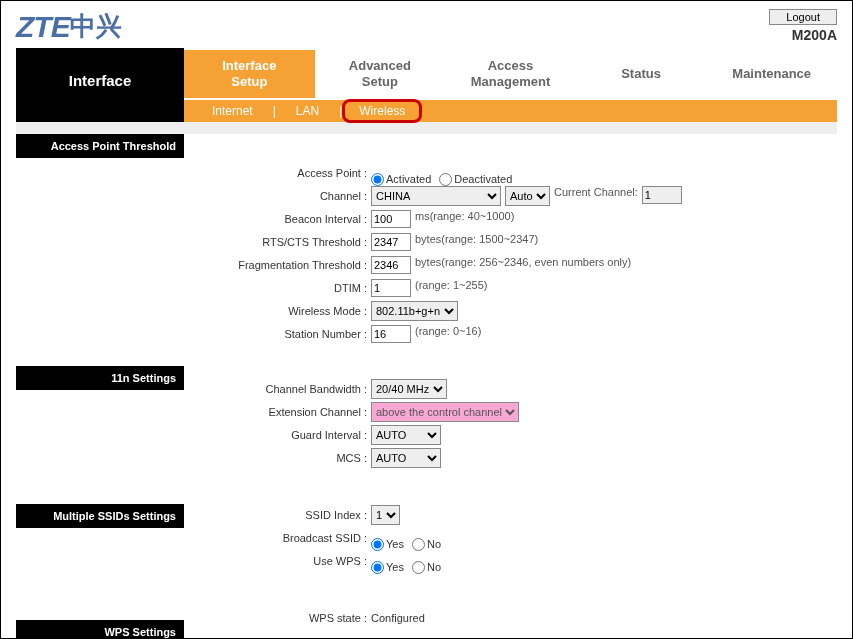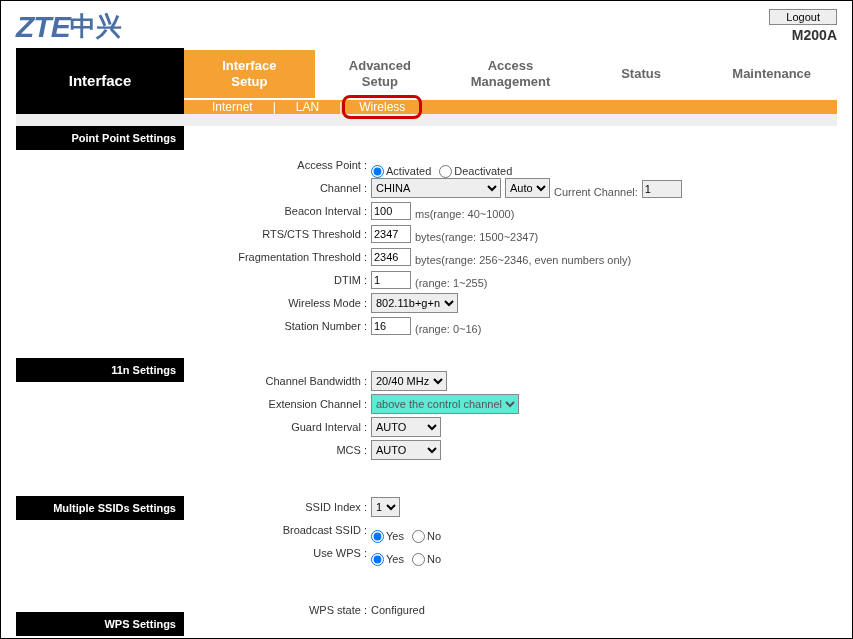--- a/index.html
+++ b/index.html
@@ -11,39 +11,39 @@
 .logo-cn { font-size: 26px; color: #4a6fa5; font-weight: bold; }
 .top-right { text-align: right; }
 .logout-btn { font-size: 11px; padding: 1px 16px; background: #eee; border: 1px solid #888; cursor: pointer; }
 .model { font-weight: bold; font-size: 14px; margin-top: 2px; }
 .nav-strip { display: flex; }
 .left-col-header { width: 168px; background: #000; color: #fff; padding: 24px 12px; font-weight: bold; font-size: 15px; text-align: center; }
 .nav-right { flex: 1; display: flex; flex-direction: column; }
 .nav-row1 { display: flex; height: 52px; align-items: center; }
 .nav-tab { flex: 1; text-align: center; color: #666; font-weight: bold; font-size: 13px; padding: 8px 4px; cursor: pointer; line-height: 1.2; }
 .nav-tab.active { background: #f5a133; color: #fff; }
-.nav-row2 { background: #f5a133; height: 14px; display: flex; align-items: center; color: #fff; padding-left: 8px; position: relative; }
+.nav-row2 { background: #f5a133; height: 22px; display: flex; align-items: center; color: #fff; padding-left: 8px; position: relative; }
 .subnav-item { color: #fff; padding: 0 20px; font-size: 12px; cursor: pointer; }
 .subnav-sep { color: #fff; }
 .subnav-highlight { border: 3px solid #cc0000; border-radius: 8px; padding: 2px 14px; }
 .spacer { height: 12px; background: #eee; }
 .body-area { display: flex; }
 .left-col { width: 168px; }
 .section-hdr { background: #000; color: #fff; font-weight: bold; font-size: 11px; padding: 6px 8px; text-align: right; margin-top: 16px; }
 .section-hdr:first-child { margin-top: 0; }
 .right-col { flex: 1; padding-top: 8px; }
 .field-row { display: flex; align-items: center; height: 22px; margin-bottom: 1px; padding-left: 12px; }
 .field-label { width: 175px; text-align: right; padding-right: 4px; font-size: 11px; color: #333; }
-.field-val { display: flex; align-items: flex-end; gap: 4px; font-size: 11px; }
+.field-val { display: flex; align-items: flex-start; gap: 4px; font-size: 11px; }
 input[type=text] { font-size: 11px; padding: 1px 2px; border: 1px solid #888; background: #fff; height: 18px; }
 input[type=text].w40 { width: 40px; }
 input[type=text].ro { background: #eee; }
 select { font-size: 11px; border: 1px solid #888; background: #eee; height: 20px; }
 select.w130 { width: 130px; }
-select.dk { background: #5eead4; color: #555; }
+select.dk { background: #f9a8d4; color: #555; }
 .radio-group { display: flex; align-items: center; gap: 2px; margin-top: 12px; }
 .hint { color: #555; font-size: 11px; }
 .section-gap { height: 20px; }
 </style>
 </head>
 <body>
 
 <div class="container">
   <div class="topbar">
     <div class="logo">
@@ -73,21 +73,21 @@
         <span class="subnav-sep">|</span>
         <span class="subnav-item subnav-highlight">Wireless</span>
       </div>
     </div>
   </div>
 
   <div class="spacer"></div>
 
   <div class="body-area">
     <div class="left-col">
-      <div class="section-hdr">Point Point Settings</div>
+      <div class="section-hdr">Access Point Threshold</div>
       <div style="height:192px"></div>
       <div class="section-hdr">11n Settings</div>
       <div style="height:98px"></div>
       <div class="section-hdr">Multiple SSIDs Settings</div>
       <div style="height:76px"></div>
       <div class="section-hdr">WPS Settings</div>
     </div>
 
     <div class="right-col">
       <div class="section-gap"></div>

